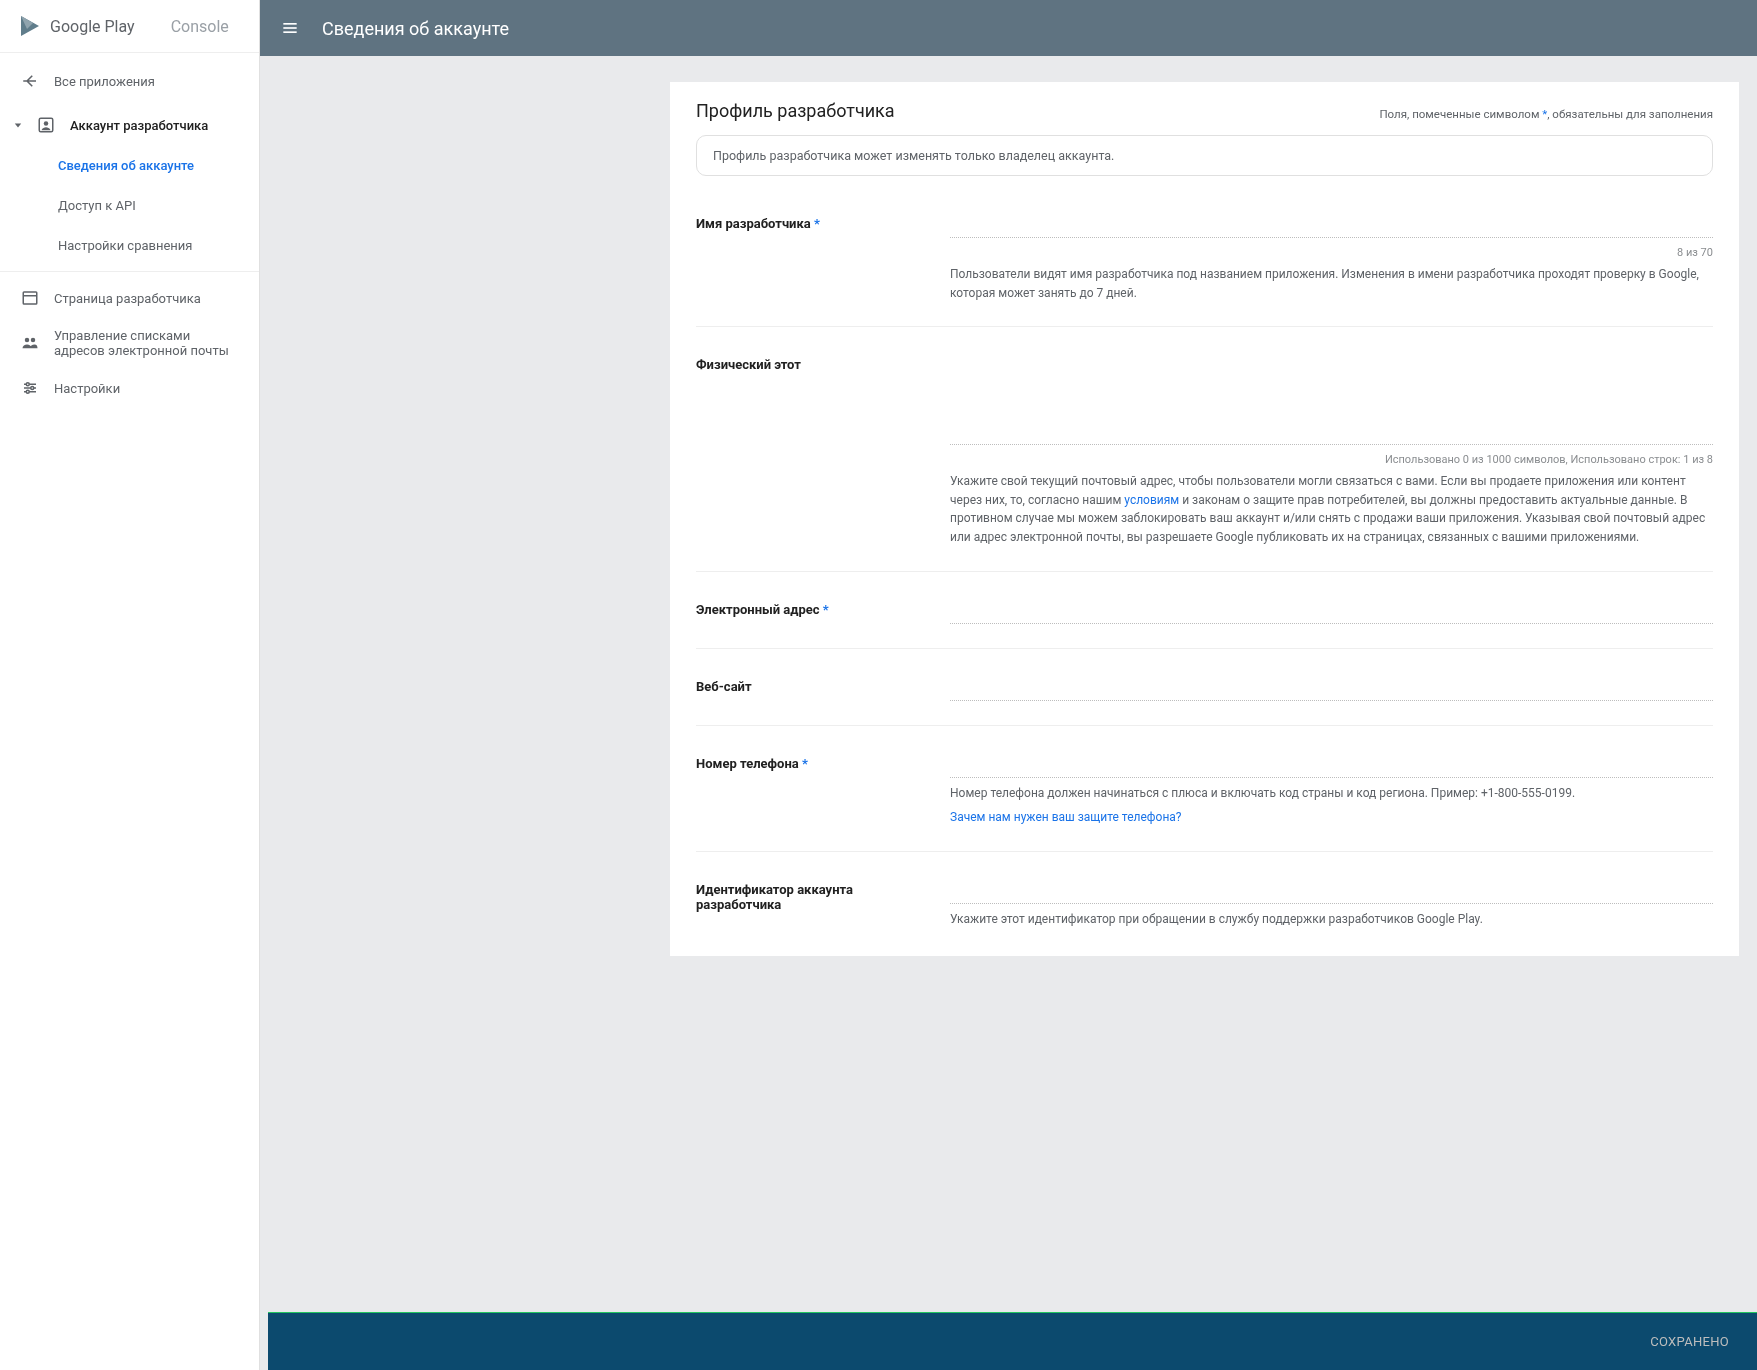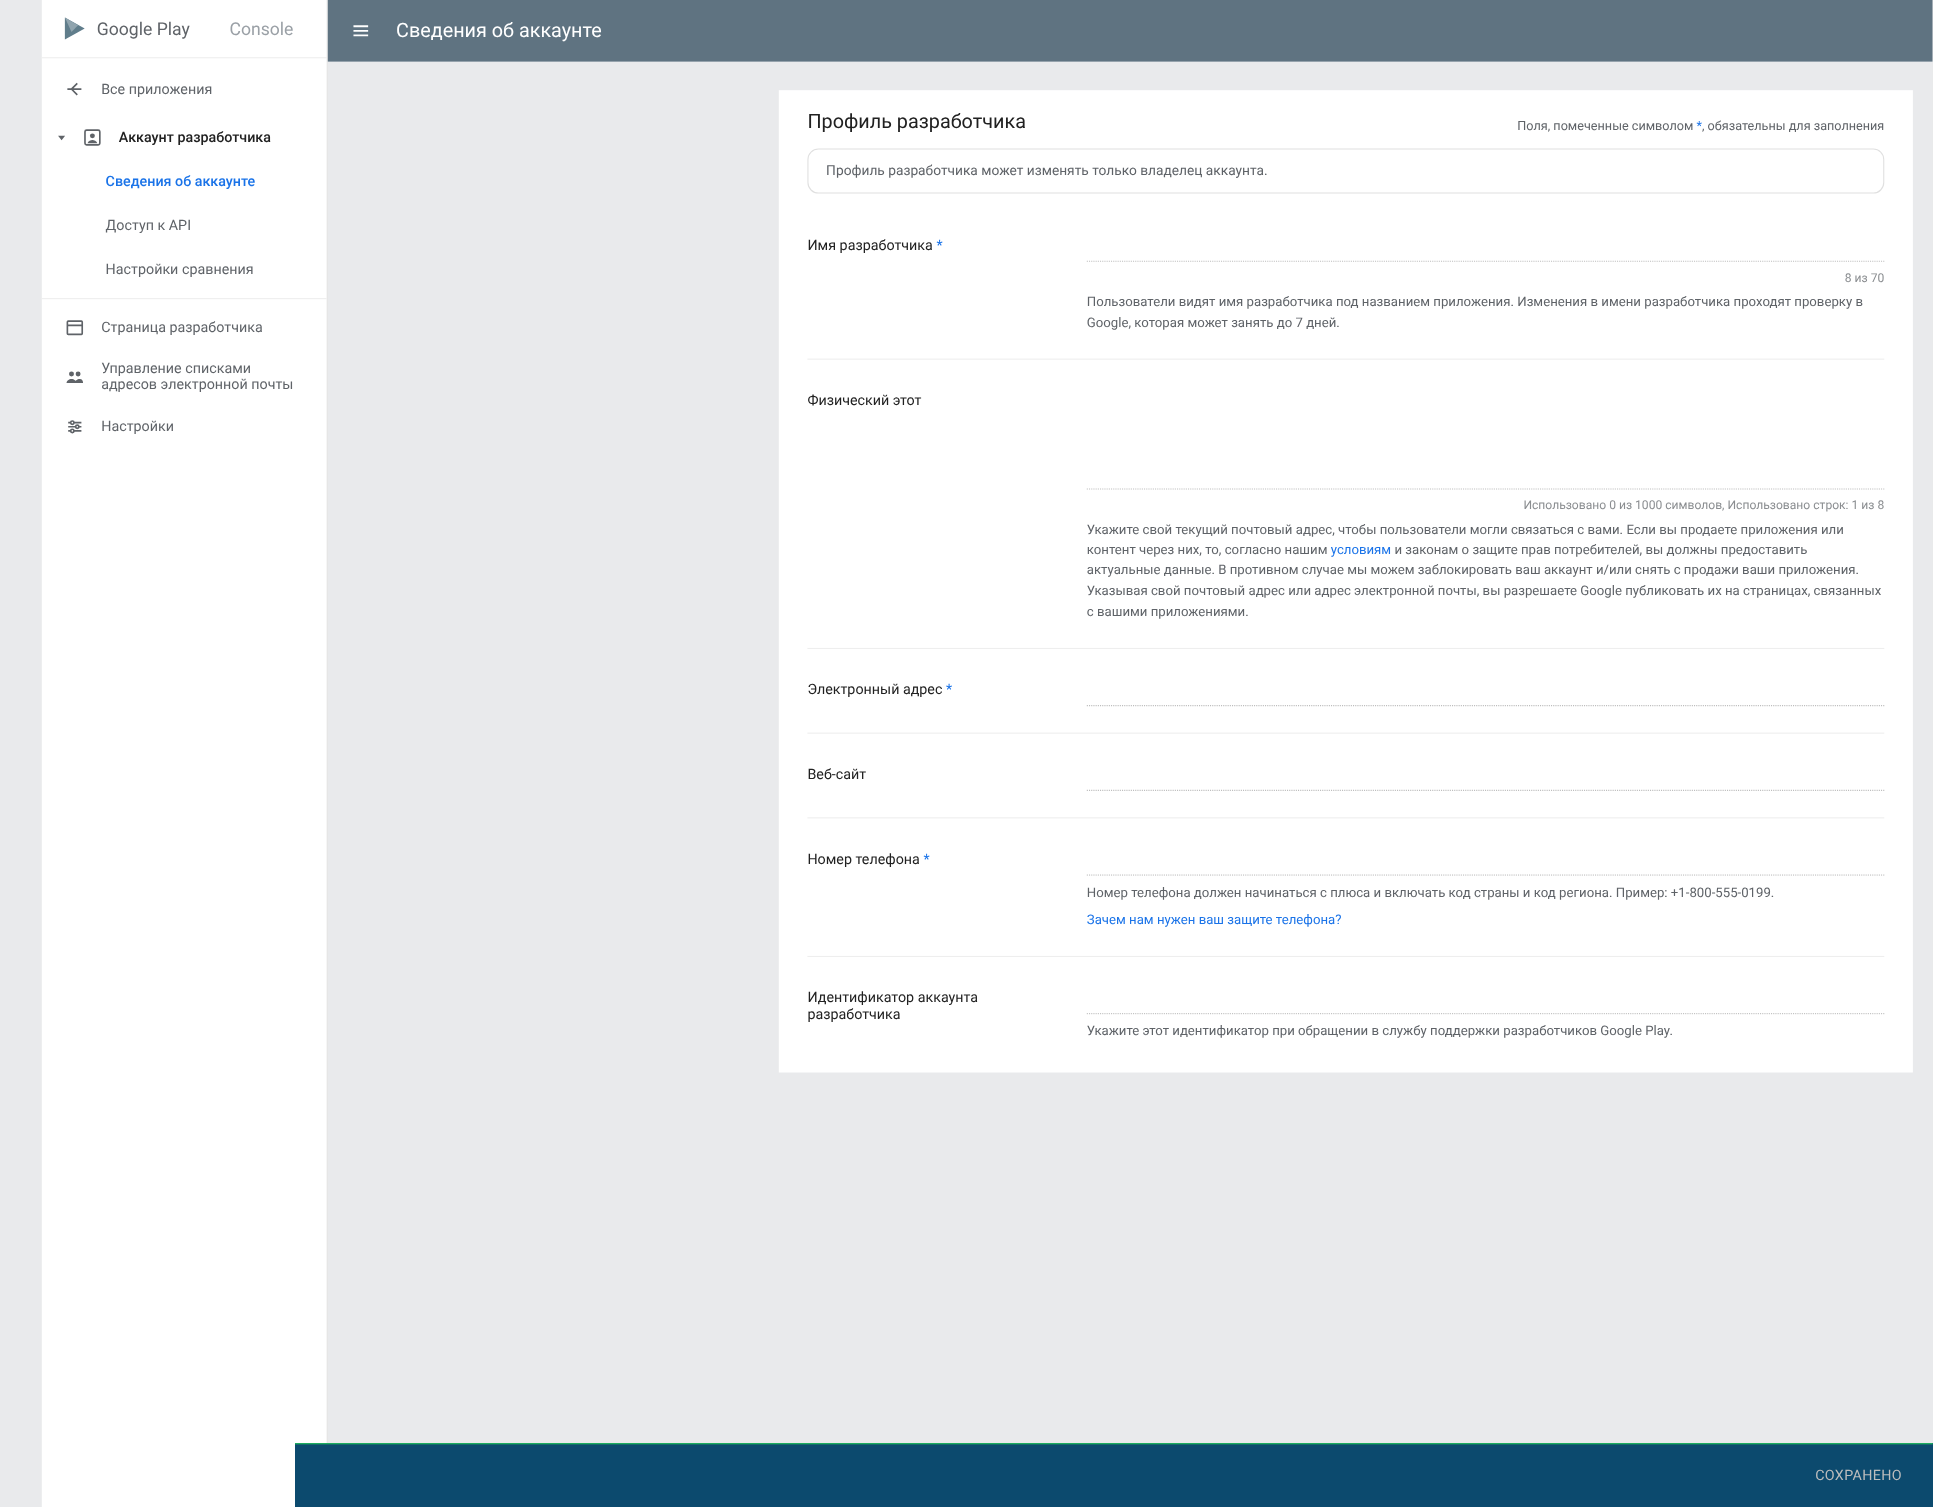--- a/index.html
+++ b/index.html
@@ -1,18 +1,18 @@
 <!DOCTYPE html>
 <html><head>
 <meta charset="utf-8">
 <style>
 * { margin:0; padding:0; box-sizing:border-box; font-family: Roboto, "Helvetica Neue", Arial, sans-serif; }
 body { background:#e9eaec; color:#212121; font-size:13px; }
 
-.layout { display:flex; min-height:100vh;padding-left:38px; }
+.layout { display:flex; min-height:100vh; }
 
 
 .sidebar { width:260px; background:#fff; border-right:1px solid #e0e0e0; flex-shrink:0; }
 .logo-row { display:flex; align-items:center; gap:8px; padding:14px 18px; border-bottom:1px solid #eee; }
 .logo-mark { width:24px; height:24px; }
 .logo-text { font-size:16px; color:#5f6368; display:flex; gap:4px;}
 .logo-text .cons { color:#9aa0a6;margin-left:32px; }
 
 .nav { padding:8px 0; }
 .nav-item { display:flex; align-items:center; gap:14px; padding:10px 20px; color:#5f6368; cursor:pointer; min-height:40px; }
@@ -39,21 +39,21 @@
 .card .card-head { display:flex; align-items:flex-end; justify-content:space-between; gap:20px; margin-bottom:14px; }
 .card-title { font-size:18px; color:#212121; }
 .req-hint { font-size:11.5px; color:#5f6368; }
 .req-hint .star { color:#1a73e8; }
 
 .info-banner { border:1px solid #e0e0e0; background:#fff; padding:12px 16px; font-size:12.5px; color:#5f6368; border-radius:10px; margin-bottom:10px;}
 
 .field-row { display:flex; gap:24px; padding:28px 0 24px 0; border-bottom:1px solid #eee; }
 .field-row.last { border-bottom:none; }
 .field-label-col { width:230px; flex-shrink:0; padding-top:2px;}
-.field-label { font-size:13px; color:#212121; font-weight:400;}
+.field-label { font-size:13px; color:#212121; font-weight:700;}
 .star { color:#1a73e8; }
 .field-body { flex:1; min-width:0;}
 .inputline { border-bottom:1px dotted #bdbdbd; height:24px; width:100%; display:block; border-top:none; border-left:none; border-right:none; outline:none; font-size:13px; padding:2px 0;}
 textarea.inputline { height:90px; resize:none; font-family:inherit;}
 .counter { text-align:right; font-size:11px; color:#8a8d90; margin-top:8px;}
 .hint { font-size:12px; color:#5f6368; line-height:1.55; margin-top:6px;}
 .hint a { color:#1a73e8; text-decoration:none; }
 
 .footer-bar { position:fixed; bottom:0; left:268px; right:0; background:#0c4a6e; border-top:1px solid #22c55e; height:58px; display:flex; align-items:center; justify-content:flex-end; padding:0 28px;}
 .save-btn { font-size:13px; color:#bdbdbd; letter-spacing:.3px; background:none; border:none; cursor:default; }

